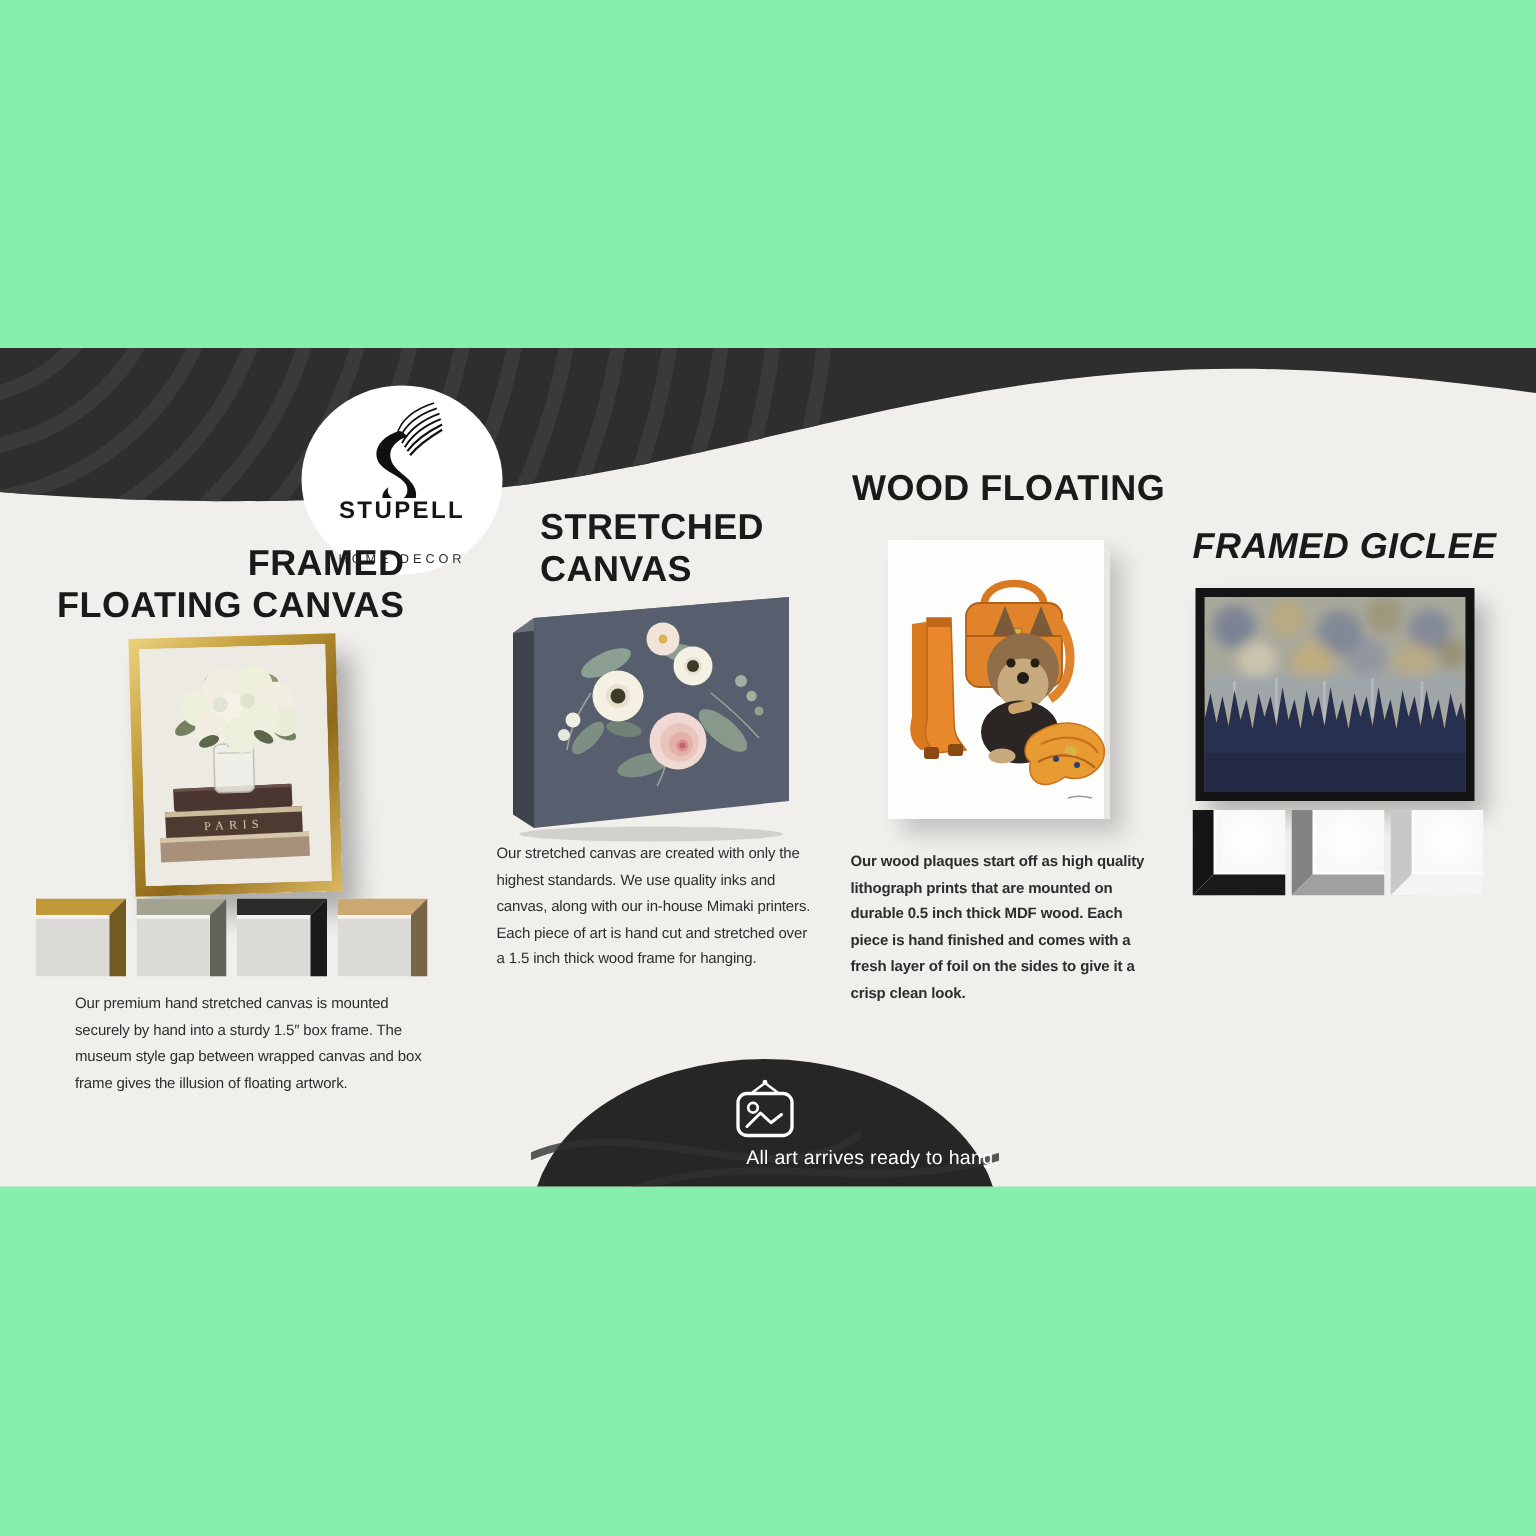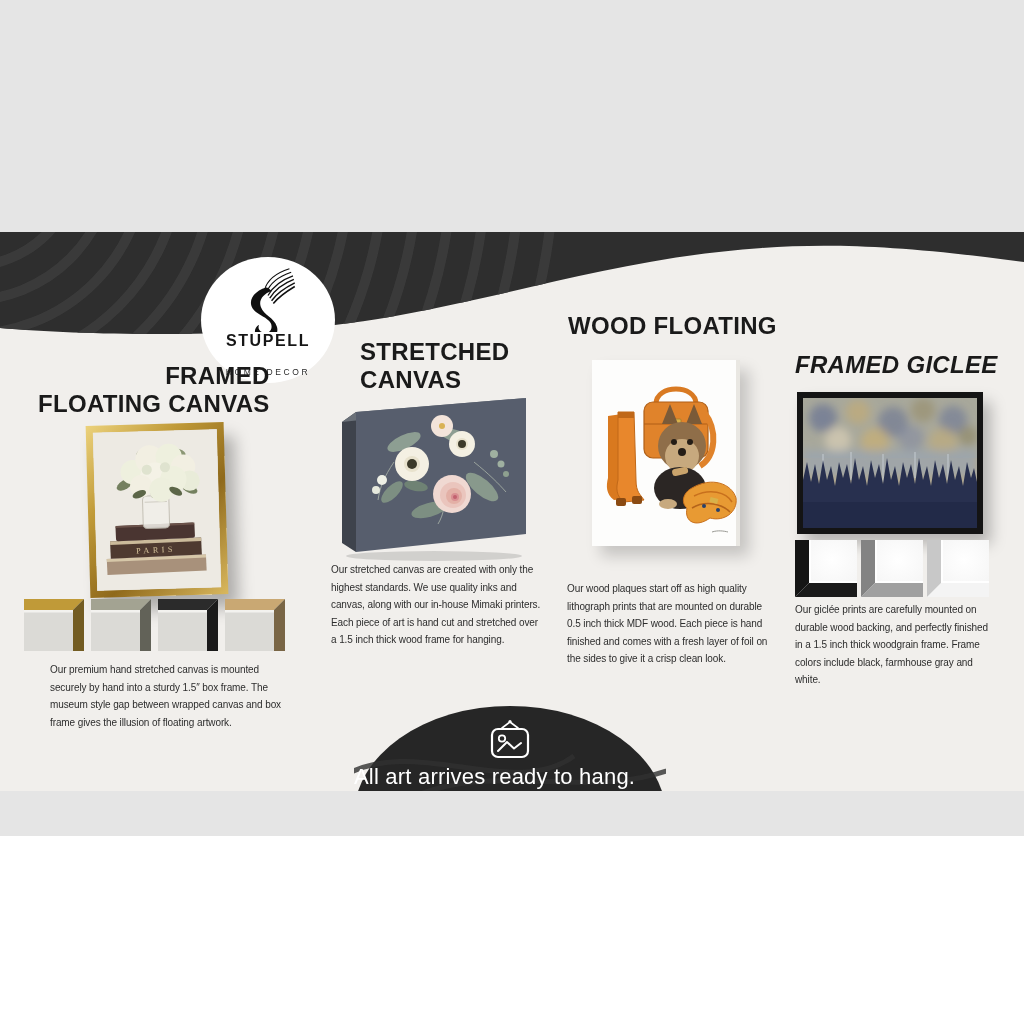--- a/index.html
+++ b/index.html
@@ -1,16 +1,16 @@
 <!DOCTYPE html>
 <html><head>
 <meta charset="utf-8">
 <style>
   html,body{margin:0;padding:0;background:#fff;}
-  #stage{position:relative;width:1024px;height:836px;background:#e5e5e5;overflow:hidden;
+  #stage{position:relative;width:1024px;height:1024px;background:#86efac;overflow:hidden;
          font-family:"Liberation Sans",sans-serif;color:#262626;}
   .abs{position:absolute;}
 
   
   #content-bg{top:233px;left:0;width:1024px;height:558px;background:#f1efec;}
   #top-band{top:228px;left:0;}
 
   
   #logo{top:257px;left:201px;width:134px;height:126px;border-radius:50%;background:#fff;
         display:flex;flex-direction:column;align-items:center;justify-content:flex-start;}
@@ -22,21 +22,21 @@
   .col-title{font-size:24px;font-weight:800;color:#1a1a1a;line-height:28px;letter-spacing:.3px;}
   .col-text{font-size:10px;line-height:17.5px;color:#2d2d2d;letter-spacing:-.1px;}
 
   #title-floating{top:362px;left:38px;text-align:right;}
   #title-stretched{top:338px;left:360px;}
   #title-wood{top:312px;left:568px;}
   #title-giclee{top:351px;left:795px;font-style:italic;}
 
   #text-floating{top:661px;left:50px;width:236px;}
   #text-stretched{top:561px;left:331px;width:212px;}
-  #text-wood{top:580px;left:567px;width:202px;}
+  #text-wood{top:566px;left:567px;width:202px;font-weight:bold;}
   #text-giclee{top:601px;left:795px;width:200px;}
 
   
   #float-frame{top:424px;left:88px;width:138px;height:172px;padding:7px;box-sizing:border-box;
      background:linear-gradient(135deg,#ecd27c 0%,#c09a38 30%,#8f691b 62%,#d9b85e 100%);
      box-shadow:10px 14px 16px rgba(0,0,0,.28);transform:rotate(-1.6deg);}
   #float-frame .art{width:100%;height:100%;background:#edeae3;box-shadow:inset 0 0 0 2px #e4e0d6;}
 
   
   #swatches-floating{top:599px;left:24px;display:flex;gap:7px;}
@@ -60,22 +60,22 @@
      box-shadow:9px 10px 14px rgba(0,0,0,.18);}
 
   
   #stretched-canvas{top:392px;left:334px;}
 
   
   #dome-wrap{top:706px;left:354px;width:312px;height:85px;overflow:hidden;}
   #dome{position:absolute;top:0;left:0;width:312px;height:170px;background:#262626;
         border-radius:156px 156px 0 0 / 110px 110px 0 0;}
   #dome-icon{position:absolute;top:12px;left:133px;}
-  #dome-text{position:absolute;top:58px;left:0;width:312px;text-align:left;color:#fff;
-        font-size:22px;letter-spacing:.2px;}
+  #dome-text{position:absolute;top:58px;left:0;width:312px;text-align:right;color:#fff;
+        font-size:13px;letter-spacing:.2px;}
 </style>
 </head>
 <body>
 
 <div id="stage">
 
   <svg width="0" height="0" style="position:absolute">
     <defs>
       <radialGradient id="canvasGlow" cx="60%" cy="35%" r="75%">
         <stop offset="0%" stop-color="#ffffff"></stop>
@@ -376,21 +376,20 @@
         <rect class="gsw-gapline" x="14" y="41" width="48" height="2"></rect>
         <polygon class="gsw-left" points="0,0 14,0 14,43 0,57"></polygon>
         <polygon class="gsw-bottom" points="0,57 14,43 62,43 62,57"></polygon>
       </svg>
     </div>
   </div>
 
   <div class="abs col-text" id="text-floating">Our premium hand stretched canvas is mounted securely by hand into a sturdy 1.5″ box frame. The museum style gap between wrapped canvas and box frame gives the illusion of floating artwork.</div>
   <div class="abs col-text" id="text-stretched">Our stretched canvas are created with only the highest standards. We use quality inks and canvas, along with our in-house Mimaki printers. Each piece of art is hand cut and stretched over a 1.5 inch thick wood frame for hanging.</div>
   <div class="abs col-text" id="text-wood">Our wood plaques start off as high quality lithograph prints that are mounted on durable 0.5 inch thick MDF wood. Each piece is hand finished and comes with a fresh layer of foil on the sides to give it a crisp clean look.</div>
-  <div class="abs col-text" id="text-giclee">Our giclée prints are carefully mounted on durable wood backing, and perfectly finished in a 1.5 inch thick woodgrain frame. Frame colors include black, farmhouse gray and white.</div>
 
   <div class="abs" id="dome-wrap">
     <div id="dome">
       <svg style="position:absolute;top:0;left:0" width="312" height="85" viewBox="0 0 312 85">
         <path d="M-10 70 C60 28 160 95 220 50" stroke="#313131" stroke-width="5" fill="none" opacity=".8"></path>
         <path d="M50 95 C140 50 240 100 330 58" stroke="#313131" stroke-width="5" fill="none" opacity=".8"></path>
       </svg>
       <svg id="dome-icon" width="46" height="42" viewBox="0 0 46 42">
         <g stroke="#ffffff" fill="none" stroke-linecap="round" stroke-linejoin="round">
           <path d="M15 10 L23 4 L31 10" stroke-width="1.6"></path>

